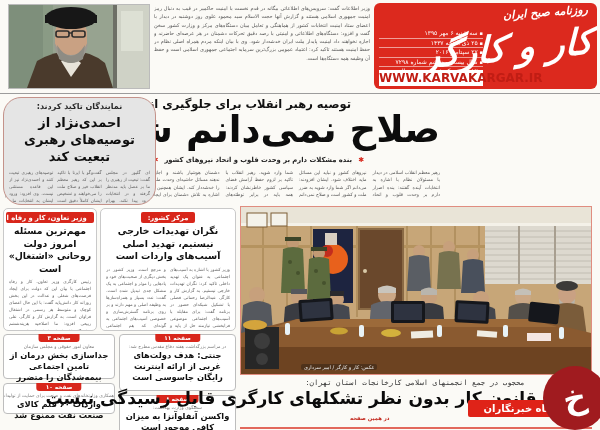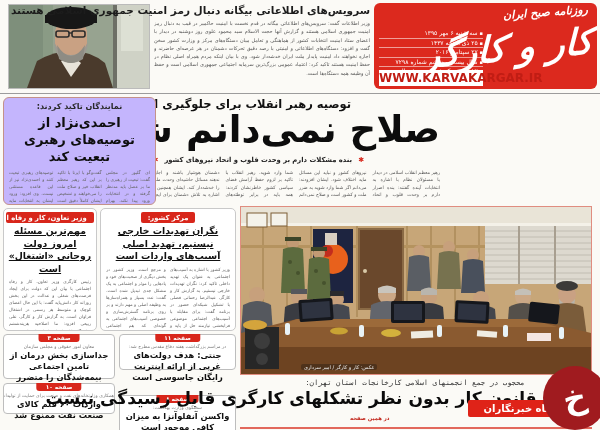--- a/index.html
+++ b/index.html
@@ -43,45 +43,45 @@
   .lead-bullets { position:absolute; top:156px; right:236px; left:4px; display:flex;
                   justify-content:flex-start; gap:6px; font-size:6.8px; font-weight:bold;
                   color:#222; white-space:nowrap; overflow:hidden; }
   .lead-bullets .star { color:#d8251a; font-size:7px; }
   .lead-body { position:absolute; top:169px; right:160px; left:5px; height:36px;
                column-count:6; column-gap:6px; font-size:4.6px; line-height:1.6;
                text-align:justify; color:#555; overflow:hidden; }
 
   
   .ahm-box { position:absolute; top:97px; right:444px; width:153px; height:108px;
-             border:1px solid #c4928a; border-radius:6px; background:#c4b5fd; overflow:hidden; }
+             border:1px solid #c4928a; border-radius:18px; background:#e5e5e5; overflow:hidden; }
   .ahm-kicker { font-size:8px; font-weight:bold; color:#2a2a2a; text-align:center; margin-top:4px; }
   .ahm-headline { font-size:13px; font-weight:900; color:#0e0e0e; text-align:center;
                   line-height:1.3; margin:4px 4px 3px; }
   .ahm-body { column-count:3; column-gap:4px; font-size:4.4px; line-height:1.6;
               text-align:justify; color:#666; margin:0 5px; height:48px; overflow:hidden; }
 
   
   .col-box { position:absolute; border:1px solid #c9c9c9; border-radius:5px; background:#fff; overflow:hidden; }
   .col-a { top:208px; right:503px; width:94px; height:123px; }
   .col-b { top:208px; right:364px; width:136px; height:123px; }
   .red-label { display:block; margin:3px auto 2px; width:fit-content; max-width:95%;
                background:#d8261b; color:#fff; font-size:6.8px; font-weight:bold;
                padding:1.5px 7px; border-radius:2px; text-align:center; white-space:nowrap; }
   .col-headline { font-size:9.3px; font-weight:900; color:#101010; text-align:center;
-                  line-height:1.35; margin:1px 4px 3px;text-decoration:underline; }
+                  line-height:1.35; margin:1px 4px 3px; }
   .col-body { font-size:4.4px; line-height:1.6; text-align:justify; color:#666;
               margin:0 5px; overflow:hidden; }
   .col-a .col-body { height:72px; }
   .col-b .col-body { height:72px; column-count:2; column-gap:4px; }
 
   
   .brief { position:absolute; border:1px solid #bdbdbd; border-radius:4px; background:#fff; }
   .b1 { top:334px; right:485px; width:112px; height:45px; }
-  .b2 { top:334px; right:364px; width:117px; height:36px; }
+  .b2 { top:334px; right:364px; width:117px; height:57px; }
   .b3 { top:383px; right:485px; width:112px; height:31px; }
   .b4 { top:395px; right:364px; width:117px; height:45px; }
   .brief-tag { position:absolute; top:-1px; right:50%; transform:translateX(50%);
                background:#d8261b; color:#fff; font-size:5.8px; font-weight:bold;
                padding:1px 9px; border-radius:0 0 3px 3px; white-space:nowrap; }
   .brief-kicker { font-size:4.6px; color:#7a7a7a; text-align:center; margin-top:9px;
                   white-space:nowrap; overflow:hidden; }
   .brief-headline { font-size:8.3px; font-weight:800; color:#101010; text-align:center;
                     line-height:1.35; margin:1px 3px 0; }
 
@@ -163,21 +163,20 @@
       <rect x="47" y="26" width="13" height="6" rx="2" fill="none" stroke="#2b2b2b" stroke-width="1.6"></rect>
       <rect x="63" y="26" width="13" height="6" rx="2" fill="none" stroke="#2b2b2b" stroke-width="1.6"></rect>
       <line x1="60" y1="28" x2="63" y2="28" stroke="#2b2b2b" stroke-width="1.4"></line>
 
       <path d="M45 36 Q46 56 62 58 Q78 56 79 36 Q74 50 62 50 Q50 50 45 36 Z" fill="#9c9a92"></path>
       <path d="M48 40 Q62 62 76 40 L74 54 Q62 62 50 54 Z" fill="#8e8c84"></path>
     </svg>
   </div>
 
   <div class="top-story">
-    <h2>سرویس‌های اطلاعاتی بیگانه دنبال رمز امنیت جمهوری اسلامی هستند</h2>
     <div class="body">وزیر اطلاعات گفت: سرویس‌های اطلاعاتی بیگانه در قدم نخست با امنیت حاکمیر در قیب به دنبال رمز امنیت جمهوری اسلامی هستند و گزارش آنها حجت الاسلام سید محمود علوی روز دوشنبه در دیدار با اعضای ستاد امنیت انتخابات کشور از هماهنگی و تعامل میان دستگاه‌های مرکز و وزارت کشور سخن گفت و افزود: دستگاه‌های اطلاعاتی و امنیتی با رصد دقیق تحرکات دشمنان در هر عرصه‌ای حاضرند و اجازه نخواهند داد امنیت پایدار ملت ایران خدشه‌دار شود. وی با بیان اینکه مردم همراه اصلی نظام در حفظ امنیت هستند تاکید کرد: اعتماد عمومی بزرگ‌ترین سرمایه اجتماعی جمهوری اسلامی است و حفظ آن وظیفه همه دستگاه‌ها است.</div>
   </div>
 
   <div class="top-divider"></div>
 
   <div class="lead-kicker">توصیه رهبر انقلاب برای جلوگیری از اختلاف در انتخابات آینده</div>
   <div class="lead-headline">صلاح نمی‌دانم شما وارد شوید</div>
   <div class="lead-bullets">
     <span class="star">✱</span>
     <span>بنده مشکلات دارم بر وحدت قلوب و اتحاد نیروهای کشور</span>

